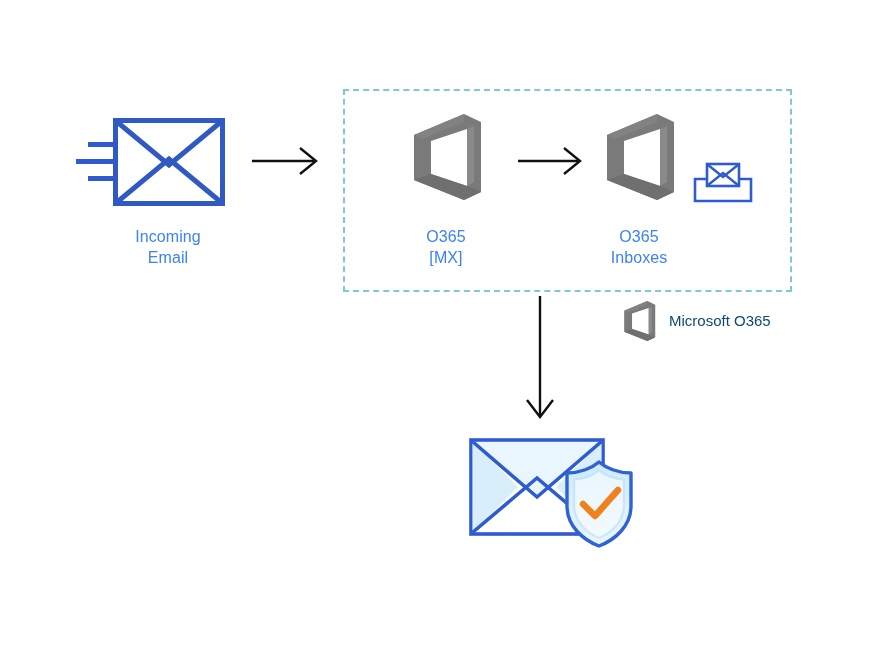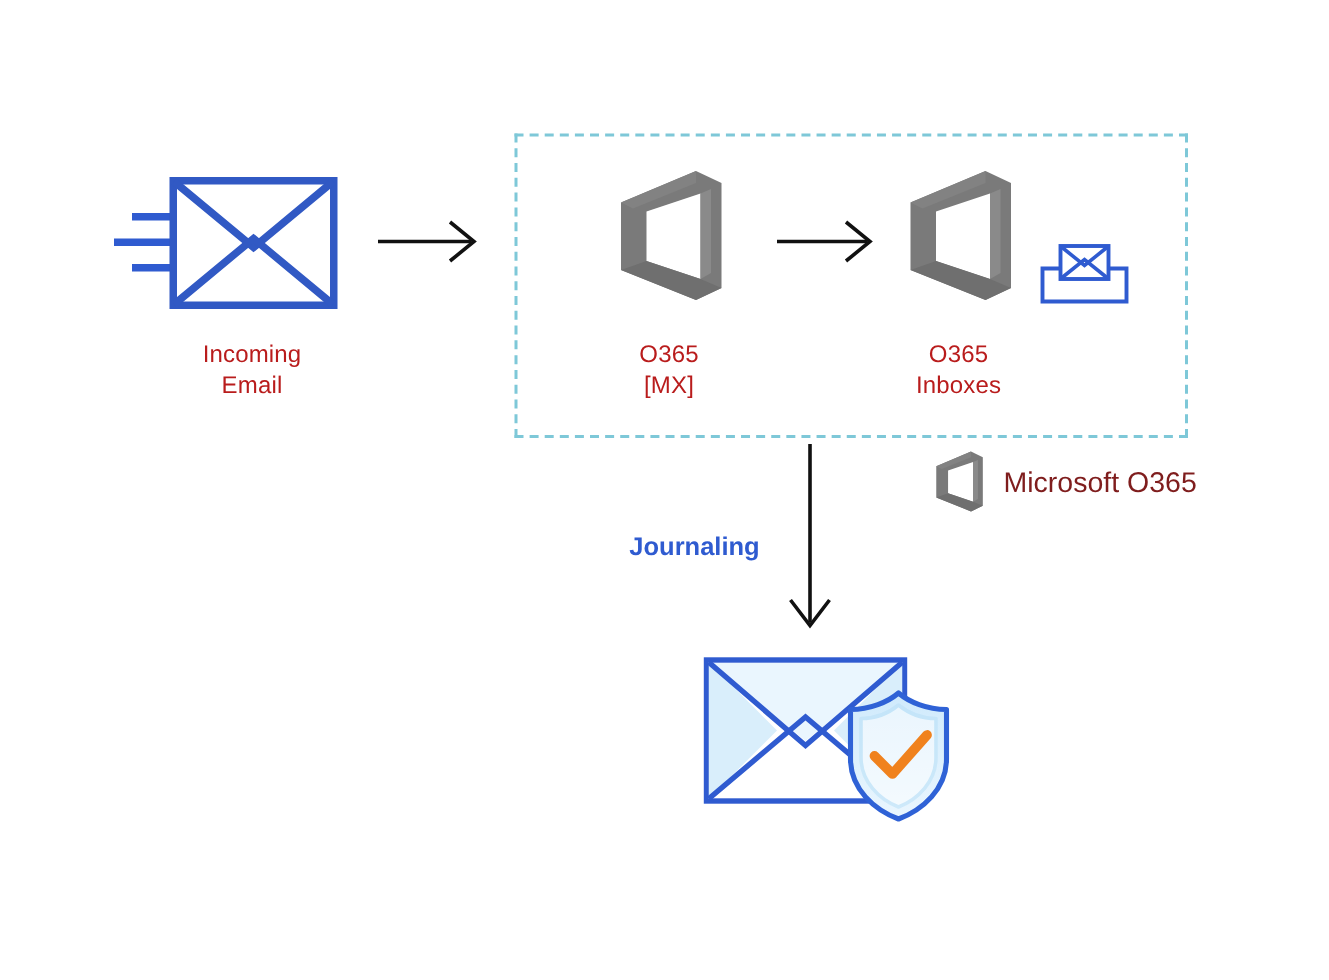--- a/index.html
+++ b/index.html
@@ -12,38 +12,38 @@
   }
   #canvas {
     position: relative;
     width: 886px;
     height: 653px;
     background: #ffffff;
     overflow: hidden;
   }
   .abs { position: absolute; }
   .label {
-    color: #b91c1c;
+    color: #3b82f6;
     font-size: 16px;
     line-height: 21px;
     text-align: center;
     white-space: pre-line;
     font-family: "Liberation Sans", sans-serif;
     letter-spacing: 0.1px;
   }
   .label-journaling {
     color: #2f5bd0;
     font-size: 17px;
     font-weight: bold;
     text-align: center;
     font-family: "Liberation Sans", sans-serif;
   }
   .legend-text {
-    color: #7f1d1d;
-    font-size: 19px;
+    color: #0c4a6e;
+    font-size: 15px;
     font-family: "Liberation Sans", sans-serif;
     white-space: nowrap;
   }
   .dashed-zone {
     border: 2px dashed #7ec8d8;
     box-sizing: border-box;
   }
   svg { display: block; overflow: visible; }
 </style>
 </head>
@@ -134,21 +134,20 @@
         <path d="M9,23 L59,2 L76,10 L76,80 L59,88 L9,68 L9,23 Z" fill="#7a7a7a"></path>
         <path d="M26,29 L62,17 L62,74 L26,62 L26,29 Z" fill="#ffffff"></path>
         <path d="M62,17 L62,74 L69,70 L69,14 Z" fill="#8a8a8a"></path>
         <path d="M9,68 L59,88 L76,80 L62,74 L26,62 Z" fill="#6f6f6f"></path>
         <path d="M9,23 L59,2 L59,10 L17,27 Z" fill="#828282"></path>
       </svg>
     </div>
     <div class="abs legend-text" style="left:49px; top:12px;">Microsoft O365</div>
   </div>
 
-  <div class="abs label-journaling" style="left:398px; top:355px; width:130px;">Journaling</div>
 
   <div class="abs" style="left:523px; top:296px; width:34px; height:124px;">
     <svg width="34" height="124" viewBox="0 0 34 124">
       <line x1="17" y1="0" x2="17" y2="119" stroke="#111111" stroke-width="2.4"></line>
       <polyline points="4,104 17,121 30,104" fill="none" stroke="#111111" stroke-width="2.4" stroke-linecap="butt" stroke-linejoin="miter"></polyline>
     </svg>
   </div>
 
   <div class="abs" style="left:468px; top:432px; width:166px; height:116px;">
     <svg width="166" height="116" viewBox="0 0 166 116">

